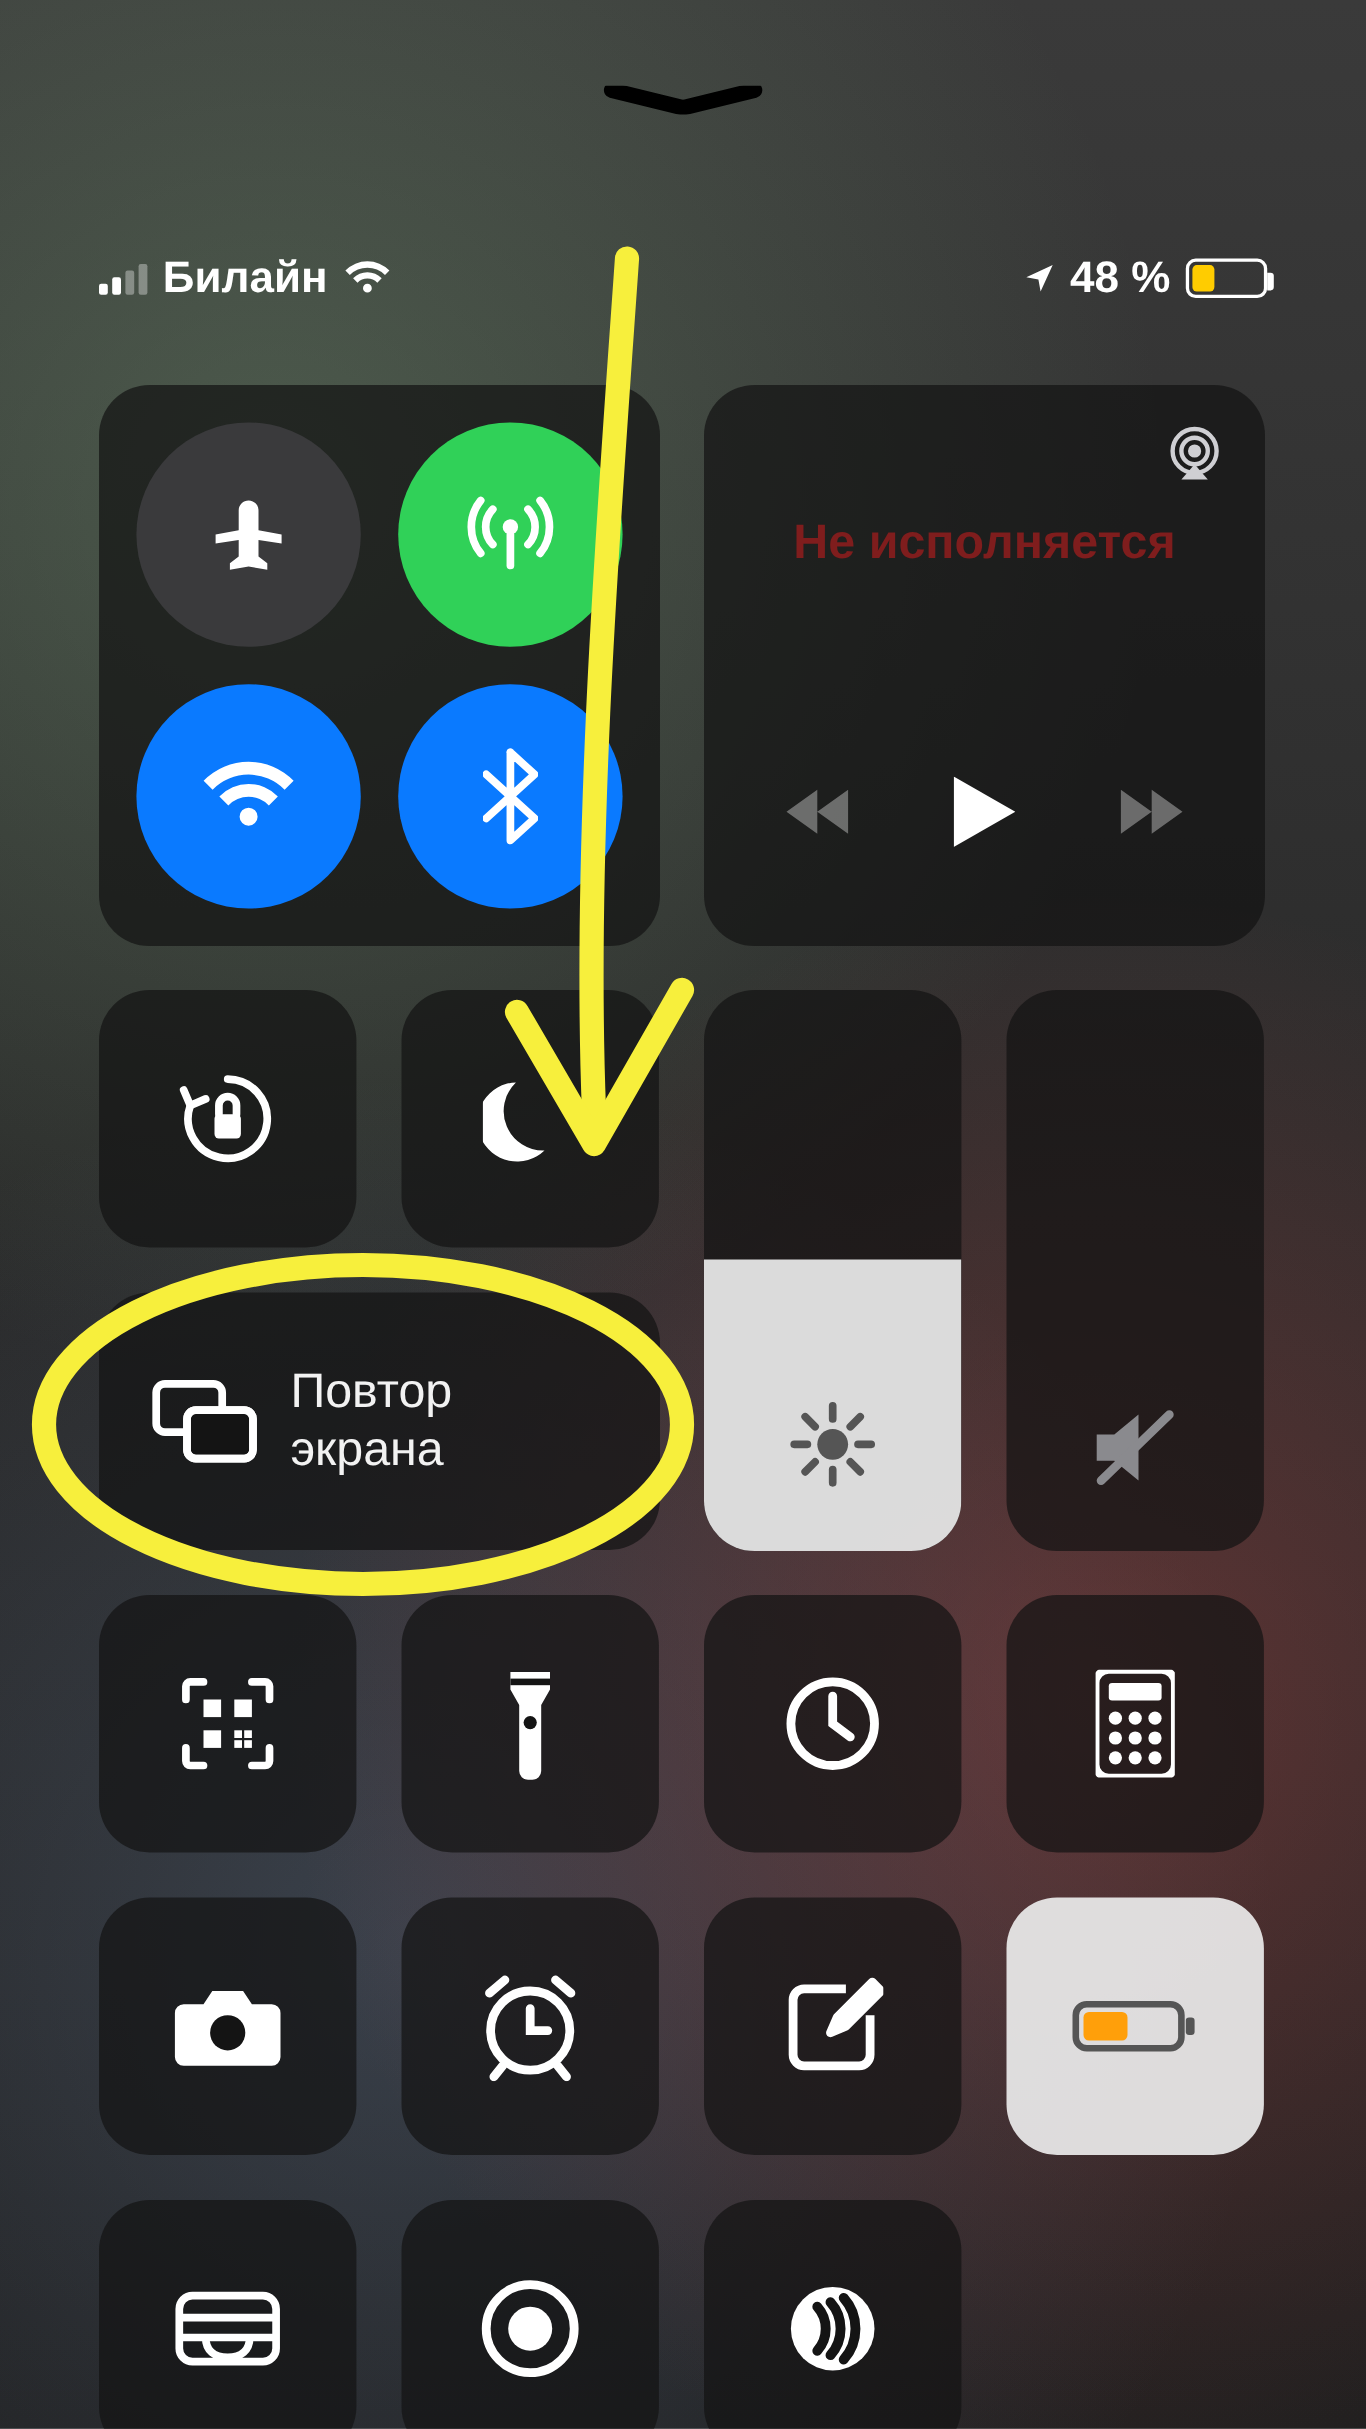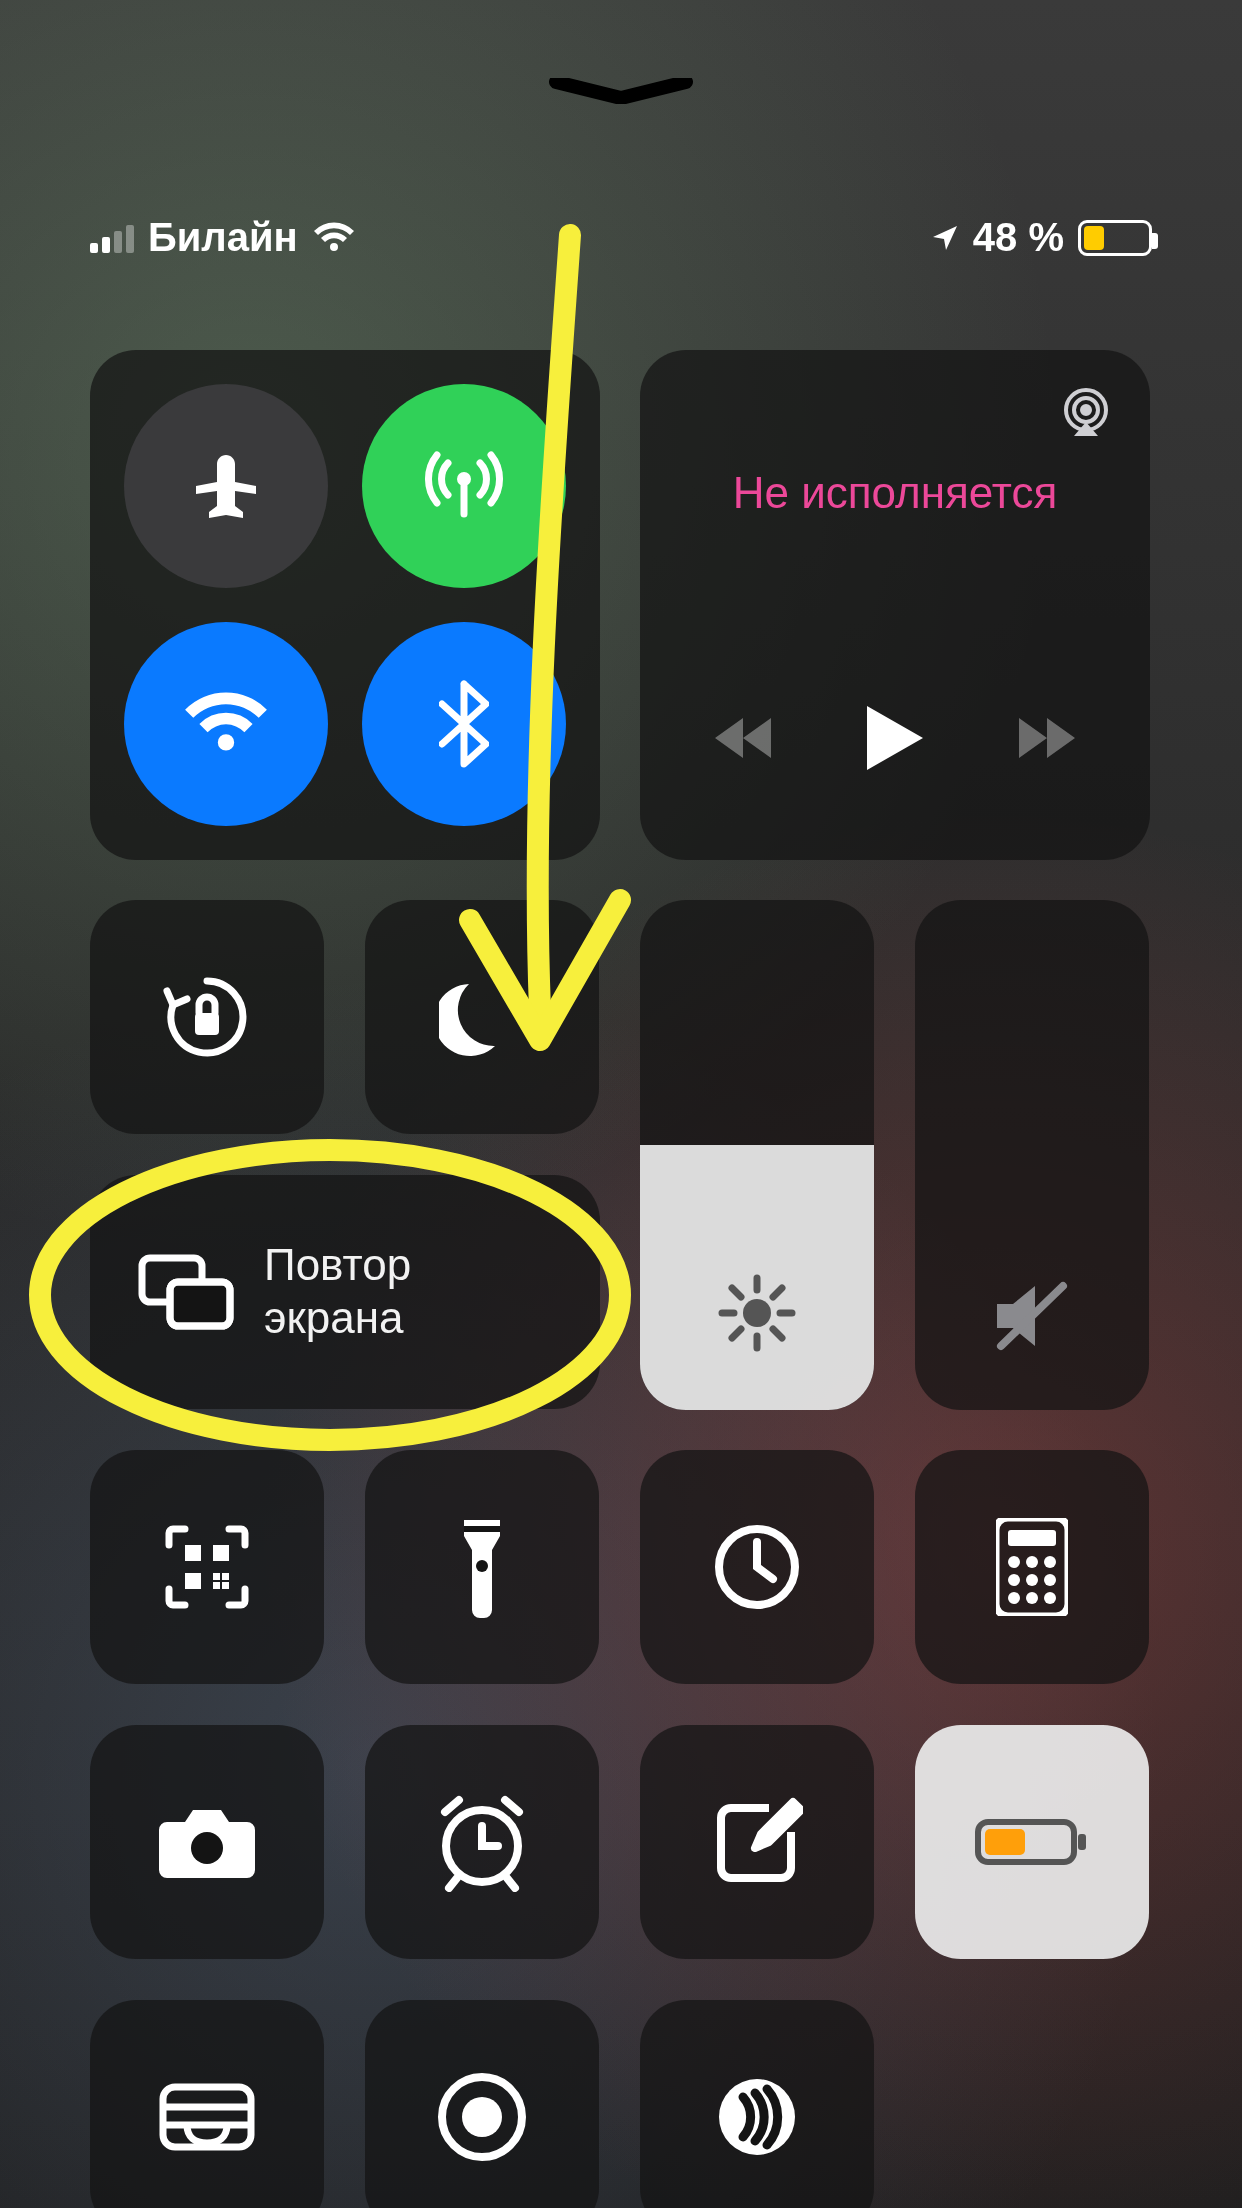--- a/index.html
+++ b/index.html
@@ -18,21 +18,21 @@
     position: absolute;
     left: 50%; top: 78px;
     transform: translateX(-50%);
     width: 150px; height: 26px;
   }
   .chev svg { display:block; }
 
   
   .status {
     position: absolute;
-    top: 215px; left: 90px; right: 90px;
+    top: 230px; left: 90px; right: 90px;
     display: flex; align-items: flex-end; justify-content: space-between;
     font-size: 40px; font-weight: 600;
   }
   .status-left, .status-right { display: flex; align-items: center; gap: 14px; }
   .cell-bars { display: flex; align-items: flex-end; gap: 4px; height: 30px; }
   .cell-bars span { width: 8px; background: rgba(255,255,255,0.35); border-radius: 2px; }
   .cell-bars span.on { background: #fff; }
   .cell-bars span:nth-child(1){height:10px;}
   .cell-bars span:nth-child(2){height:16px;}
   .cell-bars span:nth-child(3){height:22px;}
@@ -63,21 +63,21 @@
   .circle-btn {
     border-radius:50%; display:flex; align-items:center; justify-content:center;
     width:100%; height:100%;
   }
   .c-grey { background:#3a3a3c; }
   .c-green{ background:#30d158; }
   .c-blue { background:#0a7aff; }
 
   .music-panel { top:0; left:550px; width:510px; height:510px; display:flex; flex-direction:column; align-items:center; justify-content:space-between; padding:48px 30px 90px; }
   .airplay-corner { position:absolute; top:34px; right:34px; }
-  .music-title { color:#ec4899; font-size:44px; font-weight:400; margin-top:70px; }
+  .music-title { color:#7f1d1d; font-size:44px; font-weight:700; margin-top:70px; }
   .music-controls { display:flex; align-items:center; gap:90px; }
   .mc-side { opacity:0.35; }
 
   
   .tile-s { width:234px; height:234px; display:flex; align-items:center; justify-content:center; }
   .lock-tile { top:550px; left:0; }
   .dnd-tile  { top:550px; left:275px; }
 
   
   .slider {

